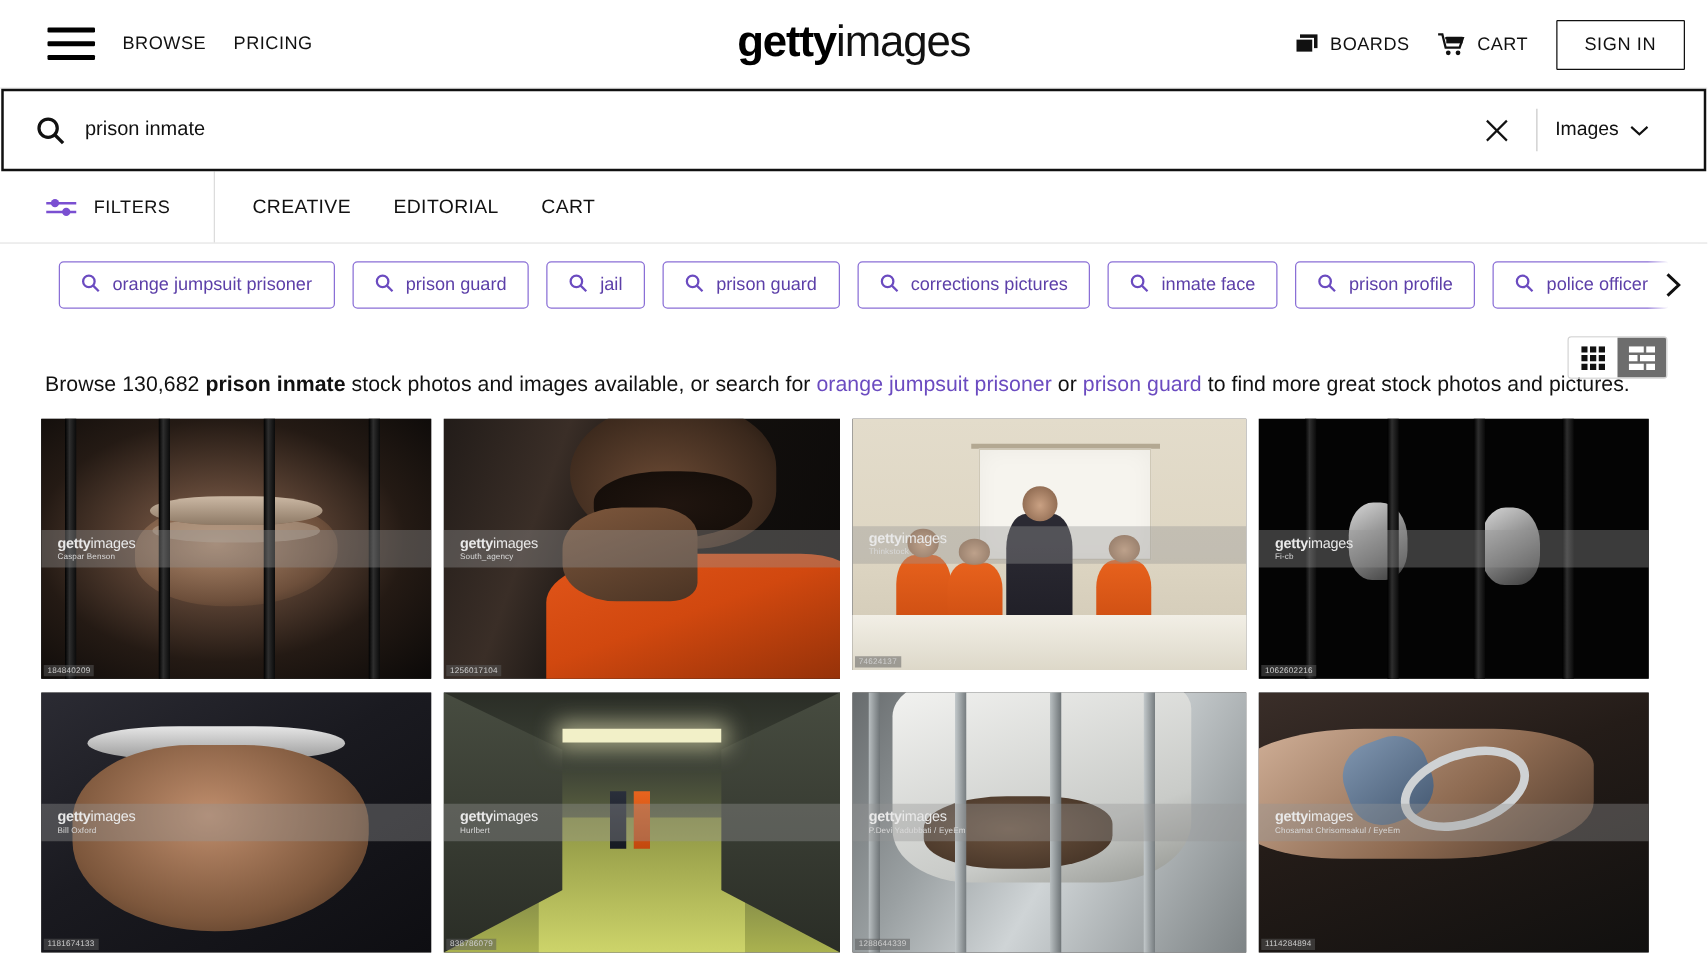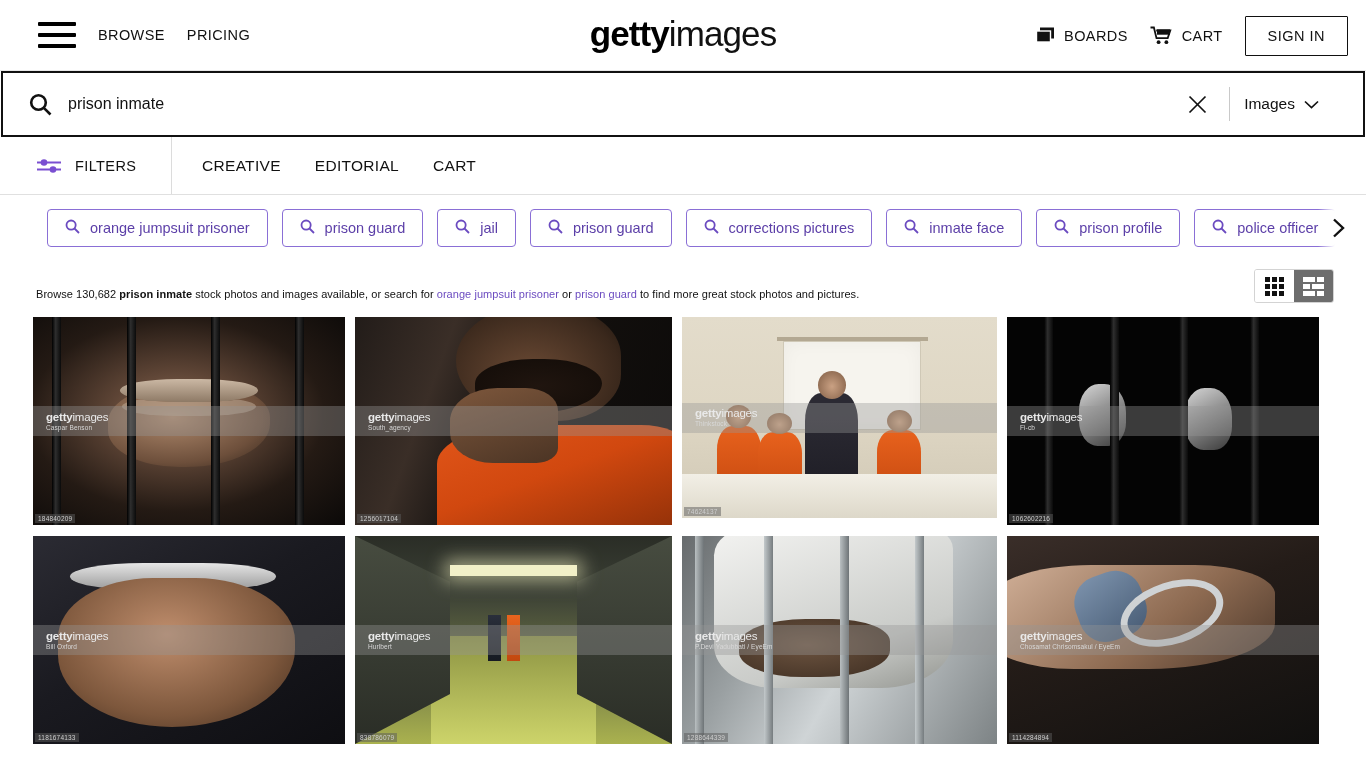--- a/index.html
+++ b/index.html
@@ -167,21 +167,21 @@
     background: linear-gradient(to right, rgba(255,255,255,0), #fff 42%);
     cursor: pointer;
   }
 
   
   .res-head {
     position: relative;
     padding: 14px 0 0 36px;
   }
   .res-title { font-size: 14.8px; color: #111; letter-spacing: 0.1px; }
-  .res-sub { font-size: 11px; color: #111; margin-top: 13px; letter-spacing: 0.05px; }
+  .res-sub { font-size: 17px; color: #111; margin-top: 23px; letter-spacing: 0.05px; }
   .res-sub b { font-weight: 700; }
   .res-sub a { color: #6b4bc0; text-decoration: none; cursor: pointer; }
 
   .viewtoggle {
     position: absolute;
     right: 32px; top: 8px;
     display: flex;
     border: 1px solid #d3d3d3;
     border-radius: 3px;
     overflow: hidden;

